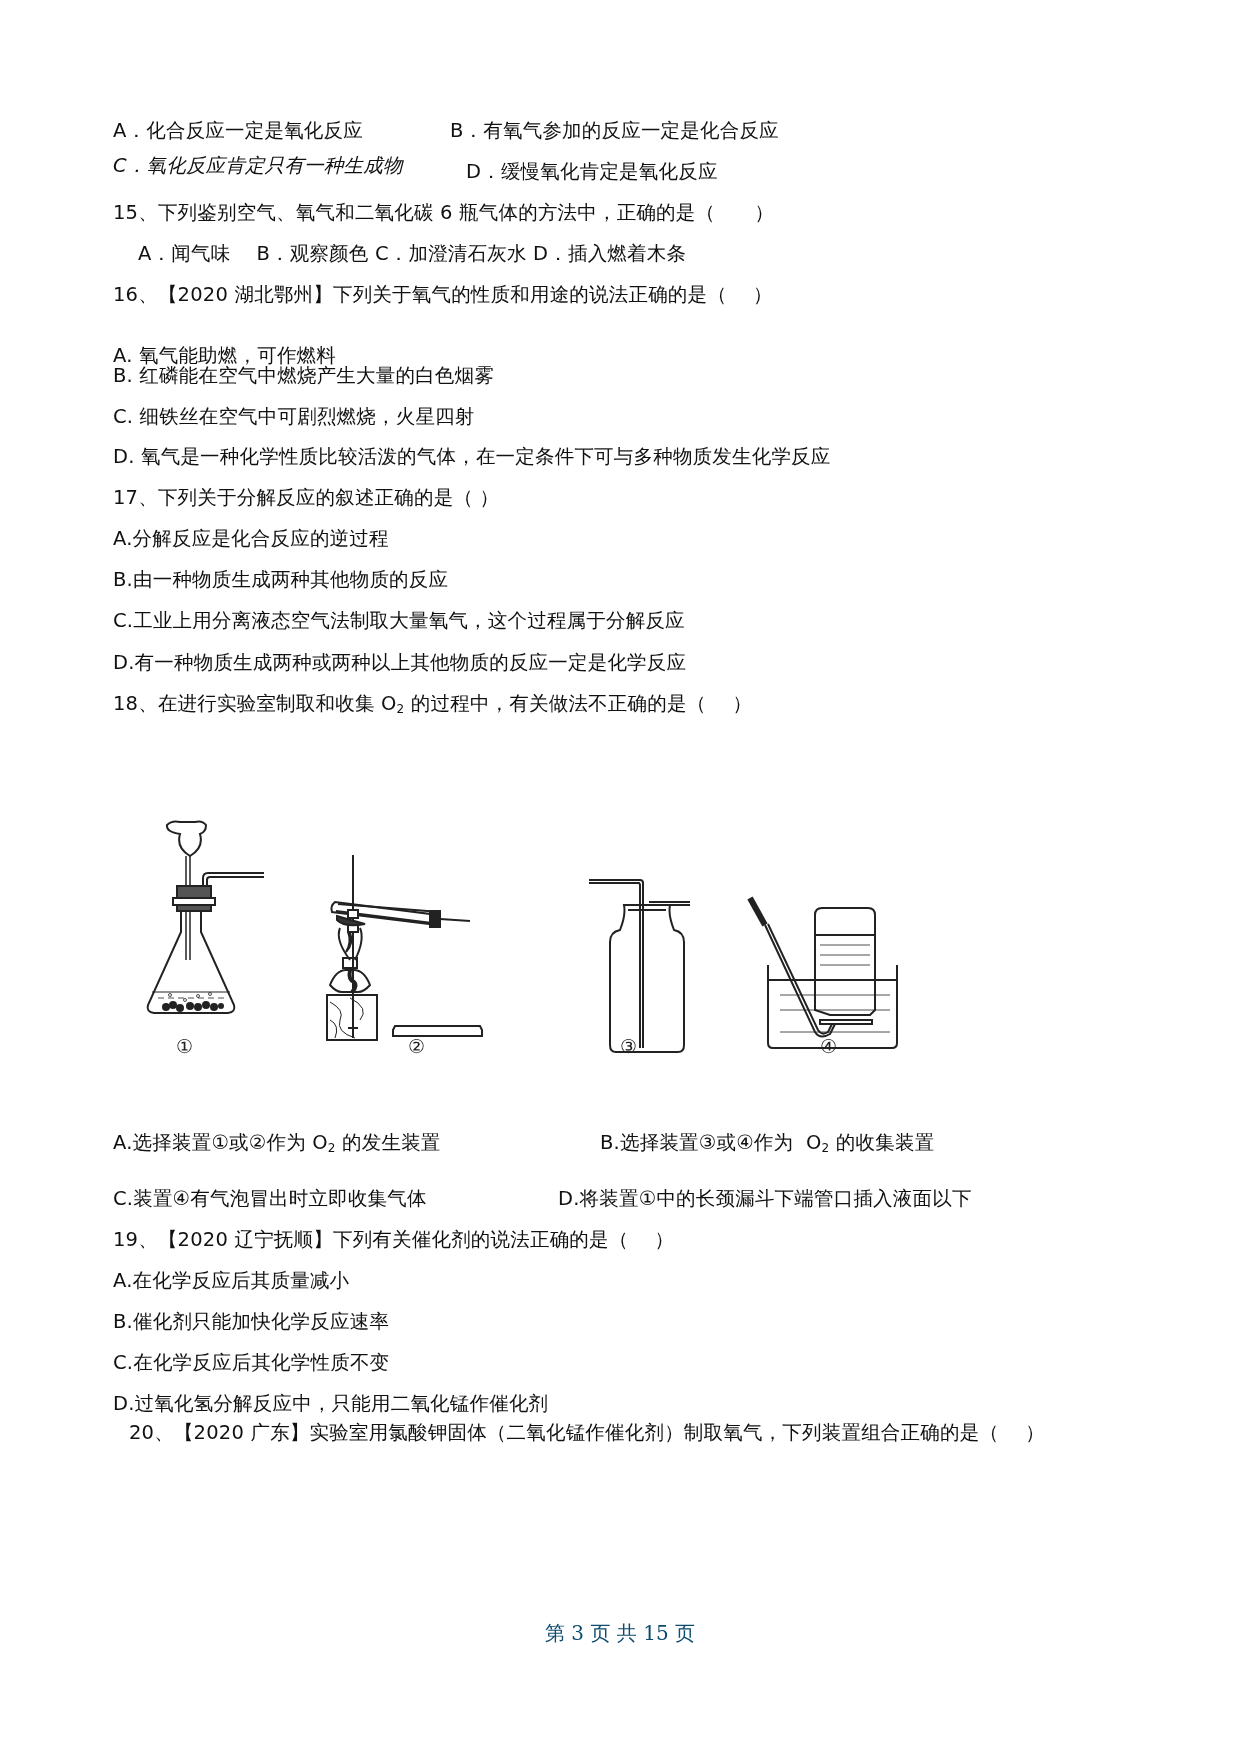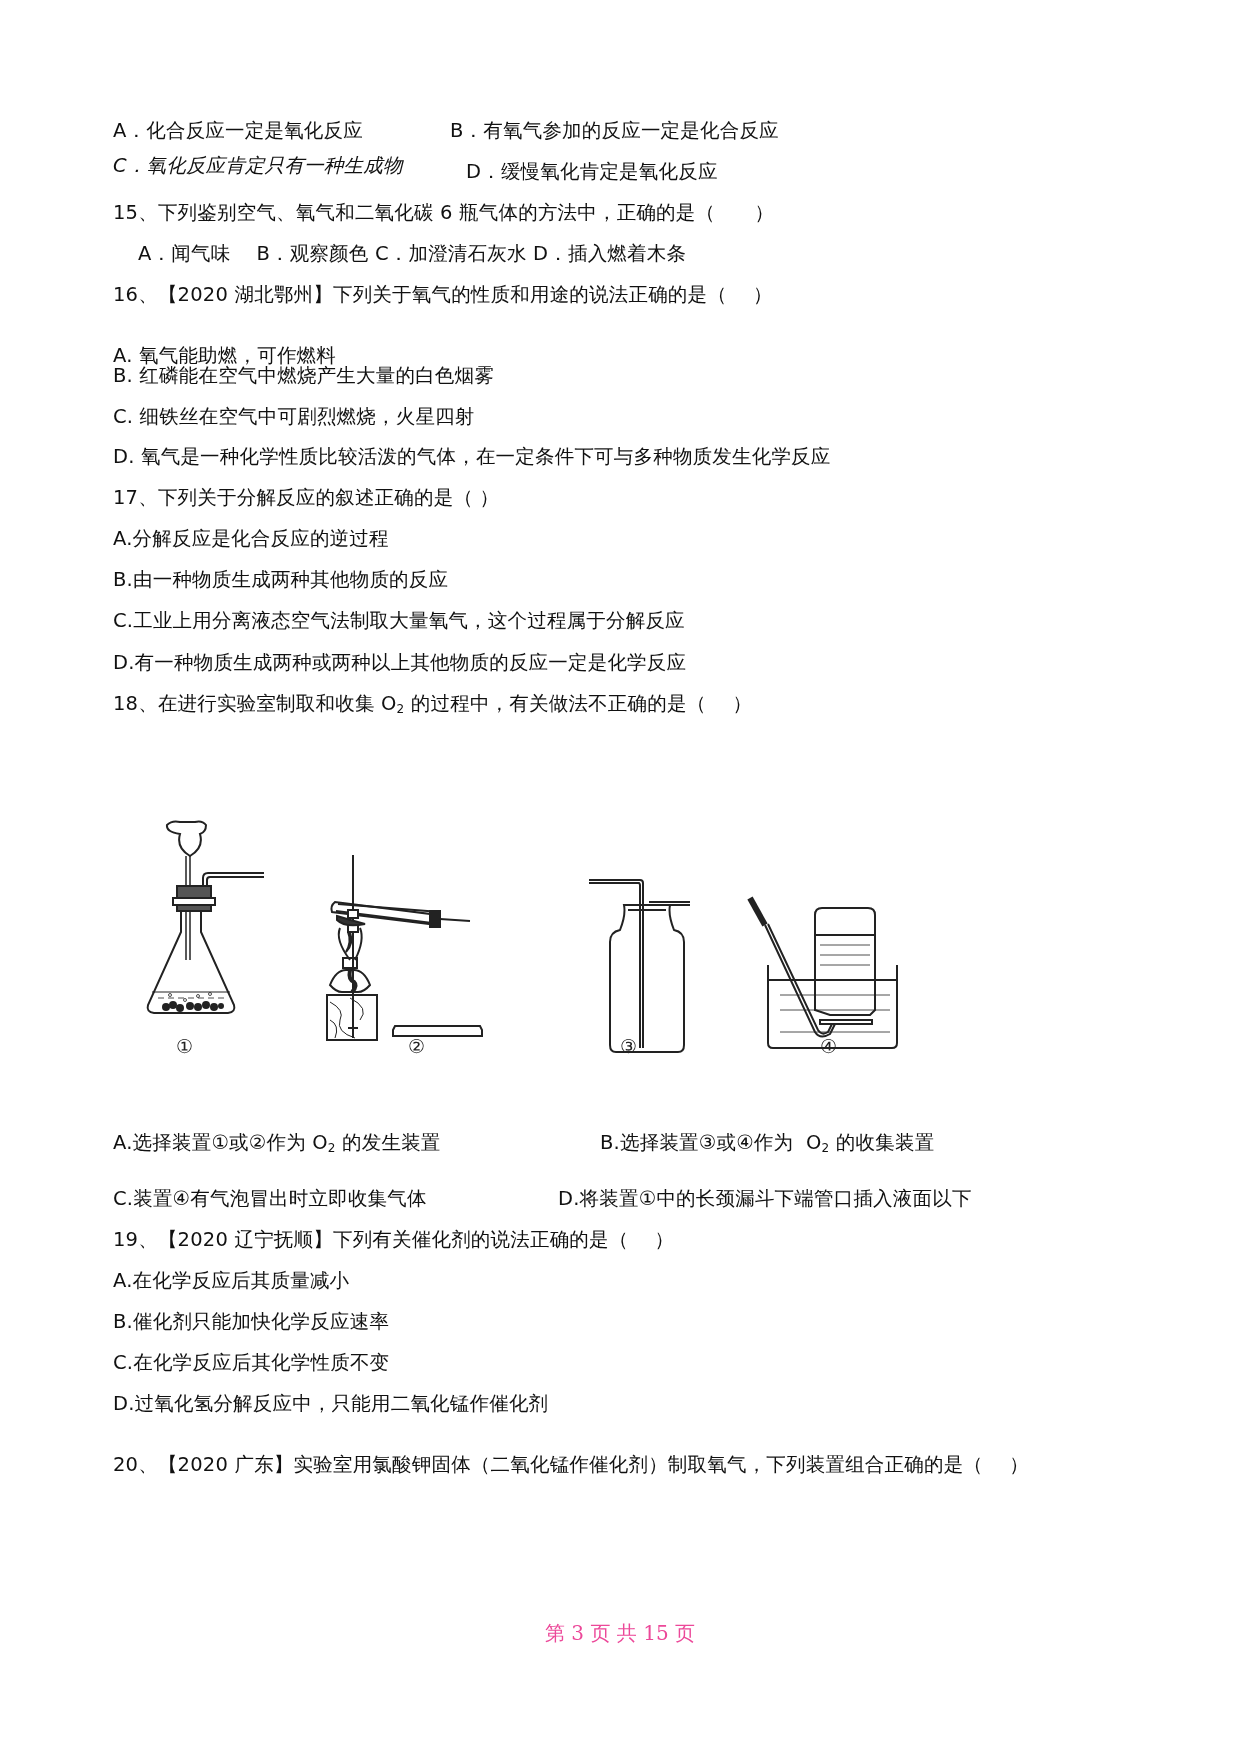--- a/index.html
+++ b/index.html
@@ -3,21 +3,21 @@
 <meta charset="utf-8">
 <style>
   html, body { margin: 0; padding: 0; background: #ffffff; }
   body { width: 1240px; height: 1754px; position: relative; overflow: hidden;
          font-family: "DejaVu Sans", "Liberation Sans", sans-serif; color: #111; }
   .line { position: absolute; left: 113px; font-size: 19.5px; line-height: 26px; white-space: pre; letter-spacing: 0.2px; }
   sub { font-size: 12px; vertical-align: -3px; }
   .figure { position: absolute; left: 140px; top: 820px; width: 900px; height: 260px; }
   .cap { position: absolute; font-family: "DejaVu Serif", "Liberation Serif", serif; font-size: 19px; color: #222; }
   .footer { position: absolute; top: 1620px; left: 0; width: 1240px; text-align: center;
-            font-family: "DejaVu Serif", "Liberation Serif", serif; font-size: 20px; color: #ec4899; }
+            font-family: "DejaVu Serif", "Liberation Serif", serif; font-size: 20px; color: #0c4a6e; }
 </style>
 </head>
 <body>
 
 <div class="line" style="top:118px;">A．化合反应一定是氧化反应</div>
 <div class="line" style="top:118px; left:450px;">B．有氧气参加的反应一定是化合反应</div>
 <div class="line" style="top:153px;font-style:italic;">C．氧化反应肯定只有一种生成物</div>
 <div class="line" style="top:159px; left:466px;">D．缓慢氧化肯定是氧化反应</div>
 
 <div class="line" style="top:200px;">15、下列鉴别空气、氧气和二氧化碳 6 瓶气体的方法中，正确的是（　　）</div>
@@ -132,15 +132,15 @@
 <div class="line" style="top:1130px; left:600px;"><span>B.选择装置③或④作为  O</span><sub>2</sub><span> 的收集装置</span></div>
 <div class="line" style="top:1186px;">C.装置④有气泡冒出时立即收集气体</div>
 <div class="line" style="top:1186px; left:558px;">D.将装置①中的长颈漏斗下端管口插入液面以下</div>
 
 <div class="line" style="top:1227px;">19、【2020 辽宁抚顺】下列有关催化剂的说法正确的是（　 ）</div>
 <div class="line" style="top:1268px;">A.在化学反应后其质量减小</div>
 <div class="line" style="top:1309px;">B.催化剂只能加快化学反应速率</div>
 <div class="line" style="top:1350px;">C.在化学反应后其化学性质不变</div>
 <div class="line" style="top:1391px;">D.过氧化氢分解反应中，只能用二氧化锰作催化剂</div>
 
-<div class="line" style="top:1452px;">20、【2020 广东】实验室用氯酸钾固体（二氧化锰作催化剂）制取氧气，下列装置组合正确的是（　 ）</div>
+<div class="line" style="top:1420px;margin-left:16px;">20、【2020 广东】实验室用氯酸钾固体（二氧化锰作催化剂）制取氧气，下列装置组合正确的是（　 ）</div>
 
 <div class="footer">第 3 页 共 15 页</div>
 
 </body></html>

